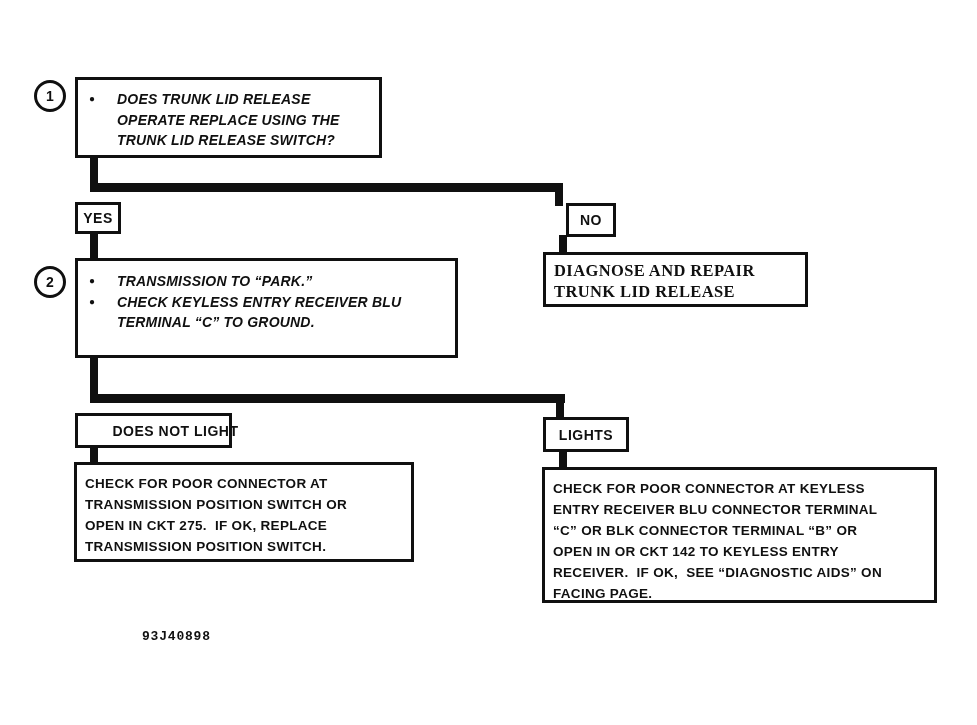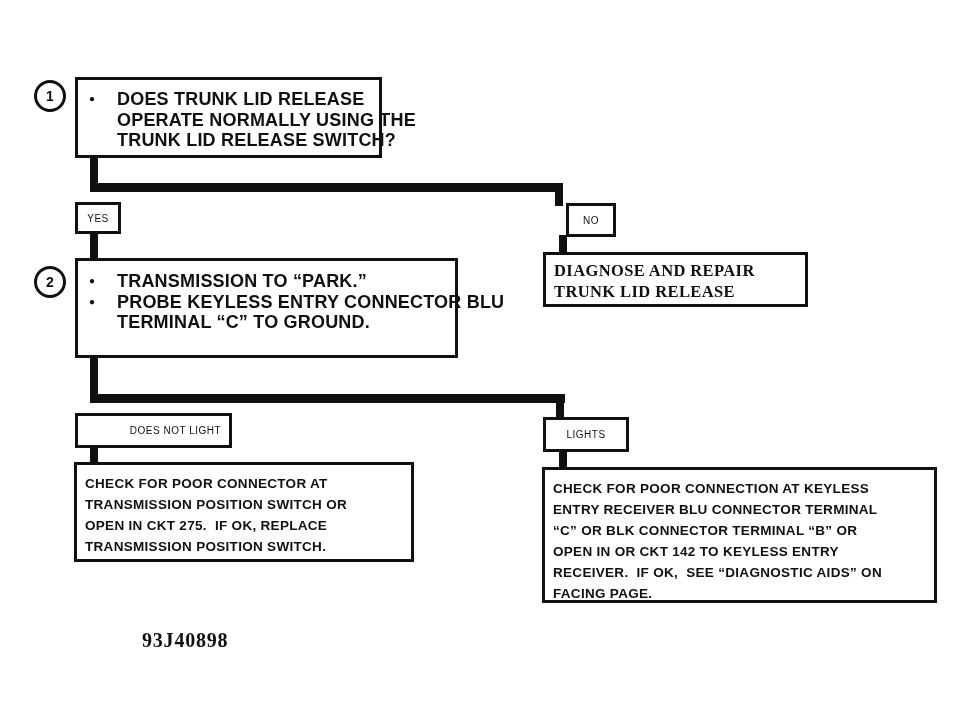--- a/index.html
+++ b/index.html
@@ -19,22 +19,22 @@
     box-sizing: border-box;
   }
   .lblbox {
     position: absolute;
     border: 3px solid #101010;
     background: #ffffff;
     box-sizing: border-box;
     display: flex;
     align-items: center;
     justify-content: center;
-    font-weight: normal;
-    font-size: 10px;
+    font-weight: bold;
+    font-size: 14px;
     letter-spacing: 0.5px;
     white-space: pre;
   }
   .circle {
     position: absolute;
     width: 32px;
     height: 32px;
     border: 3px solid #101010;
     border-radius: 50%;
     box-sizing: border-box;
@@ -51,23 +51,24 @@
     padding: 9px 8px 6px 11px;
   }
   .bullet-col {
     width: 28px;
     flex: 0 0 28px;
     font-size: 10px;
     line-height: 20.5px;
   }
   .qtext {
     font-weight: bold;
-    font-size: 18px;
+    font-size: 14px;
     line-height: 20.5px;
     letter-spacing: 0.2px;
+    font-style: italic;
   }
   .qtext span, .rtext span, .stext span { display: block; white-space: pre; }
   .bullet-item { display: flex; }
   .rtext {
     font-weight: bold;
     font-size: 13.5px;
     line-height: 21px;
     letter-spacing: 0.3px;
     padding: 8px 6px 6px 8px;
   }
@@ -76,23 +77,23 @@
     font-weight: bold;
     font-size: 16.5px;
     line-height: 21px;
     letter-spacing: 0.4px;
     padding: 5px 6px 0 8px;
   }
   .figcode {
     position: absolute;
     left: 142px;
     top: 629px;
-    font-family: Liberation Serif, serif;
+    font-family: Liberation Mono, monospace;
     font-weight: bold;
-    font-size: 20px;
+    font-size: 13px;
     letter-spacing: 0.8px;
   }
 </style>
 </head>
 <body>
 
 <div class="page">
 
   <div class="conn" style="left:90px; top:156px; width:8px; height:32px;"></div>
   <div class="conn" style="left:90px; top:183px; width:473px; height:9px;"></div>
@@ -106,21 +107,21 @@
   <div class="conn" style="left:559px; top:450px; width:8px; height:19px;"></div>
 
   <div class="circle" style="left:34px; top:80px;">
     <span>1</span>
   </div>
   <div class="box" style="left:75px; top:77px; width:307px; height:81px;">
     <div class="qbox-inner">
       <div class="bullet-col">●</div>
       <div class="qtext">
         <span>DOES TRUNK LID RELEASE</span>
-        <span>OPERATE NORMALLY USING THE</span>
+        <span>OPERATE REPLACE USING THE</span>
         <span>TRUNK LID RELEASE SWITCH?</span>
       </div>
     </div>
   </div>
 
   <div class="lblbox" style="left:75px; top:202px; width:46px; height:32px;">
     <span>YES</span>
   </div>
   <div class="lblbox" style="left:542px; top:203px; width:50px; height:34px;margin-left:24px;">
     <span>NO</span>
@@ -140,21 +141,21 @@
     <div class="qbox-inner" style="flex-direction:column; padding-top:10px;">
       <div class="bullet-item">
         <div class="bullet-col">●</div>
         <div class="qtext">
           <span>TRANSMISSION TO “PARK.”</span>
         </div>
       </div>
       <div class="bullet-item">
         <div class="bullet-col">●</div>
         <div class="qtext">
-          <span>PROBE KEYLESS ENTRY CONNECTOR BLU</span>
+          <span>CHECK KEYLESS ENTRY RECEIVER BLU</span>
           <span>TERMINAL “C” TO GROUND.</span>
         </div>
       </div>
     </div>
   </div>
 
   <div class="lblbox" style="left:75px; top:413px; width:157px; height:35px;padding-left:44px;">
     <span>DOES NOT LIGHT</span>
   </div>
   <div class="lblbox" style="left:543px; top:417px; width:86px; height:35px;">
@@ -165,21 +166,21 @@
     <div class="rtext">
       <span>CHECK FOR POOR CONNECTOR AT</span>
       <span>TRANSMISSION POSITION SWITCH OR</span>
       <span>OPEN IN CKT 275.  IF OK, REPLACE</span>
       <span>TRANSMISSION POSITION SWITCH.</span>
     </div>
   </div>
 
   <div class="box" style="left:542px; top:467px; width:395px; height:136px;">
     <div class="rtext">
-      <span>CHECK FOR POOR CONNECTION AT KEYLESS</span>
+      <span>CHECK FOR POOR CONNECTOR AT KEYLESS</span>
       <span>ENTRY RECEIVER BLU CONNECTOR TERMINAL</span>
       <span>“C” OR BLK CONNECTOR TERMINAL “B” OR</span>
       <span>OPEN IN OR CKT 142 TO KEYLESS ENTRY</span>
       <span>RECEIVER.  IF OK,  SEE “DIAGNOSTIC AIDS” ON</span>
       <span>FACING PAGE.</span>
     </div>
   </div>
 
   <div class="figcode">93J40898</div>
 

